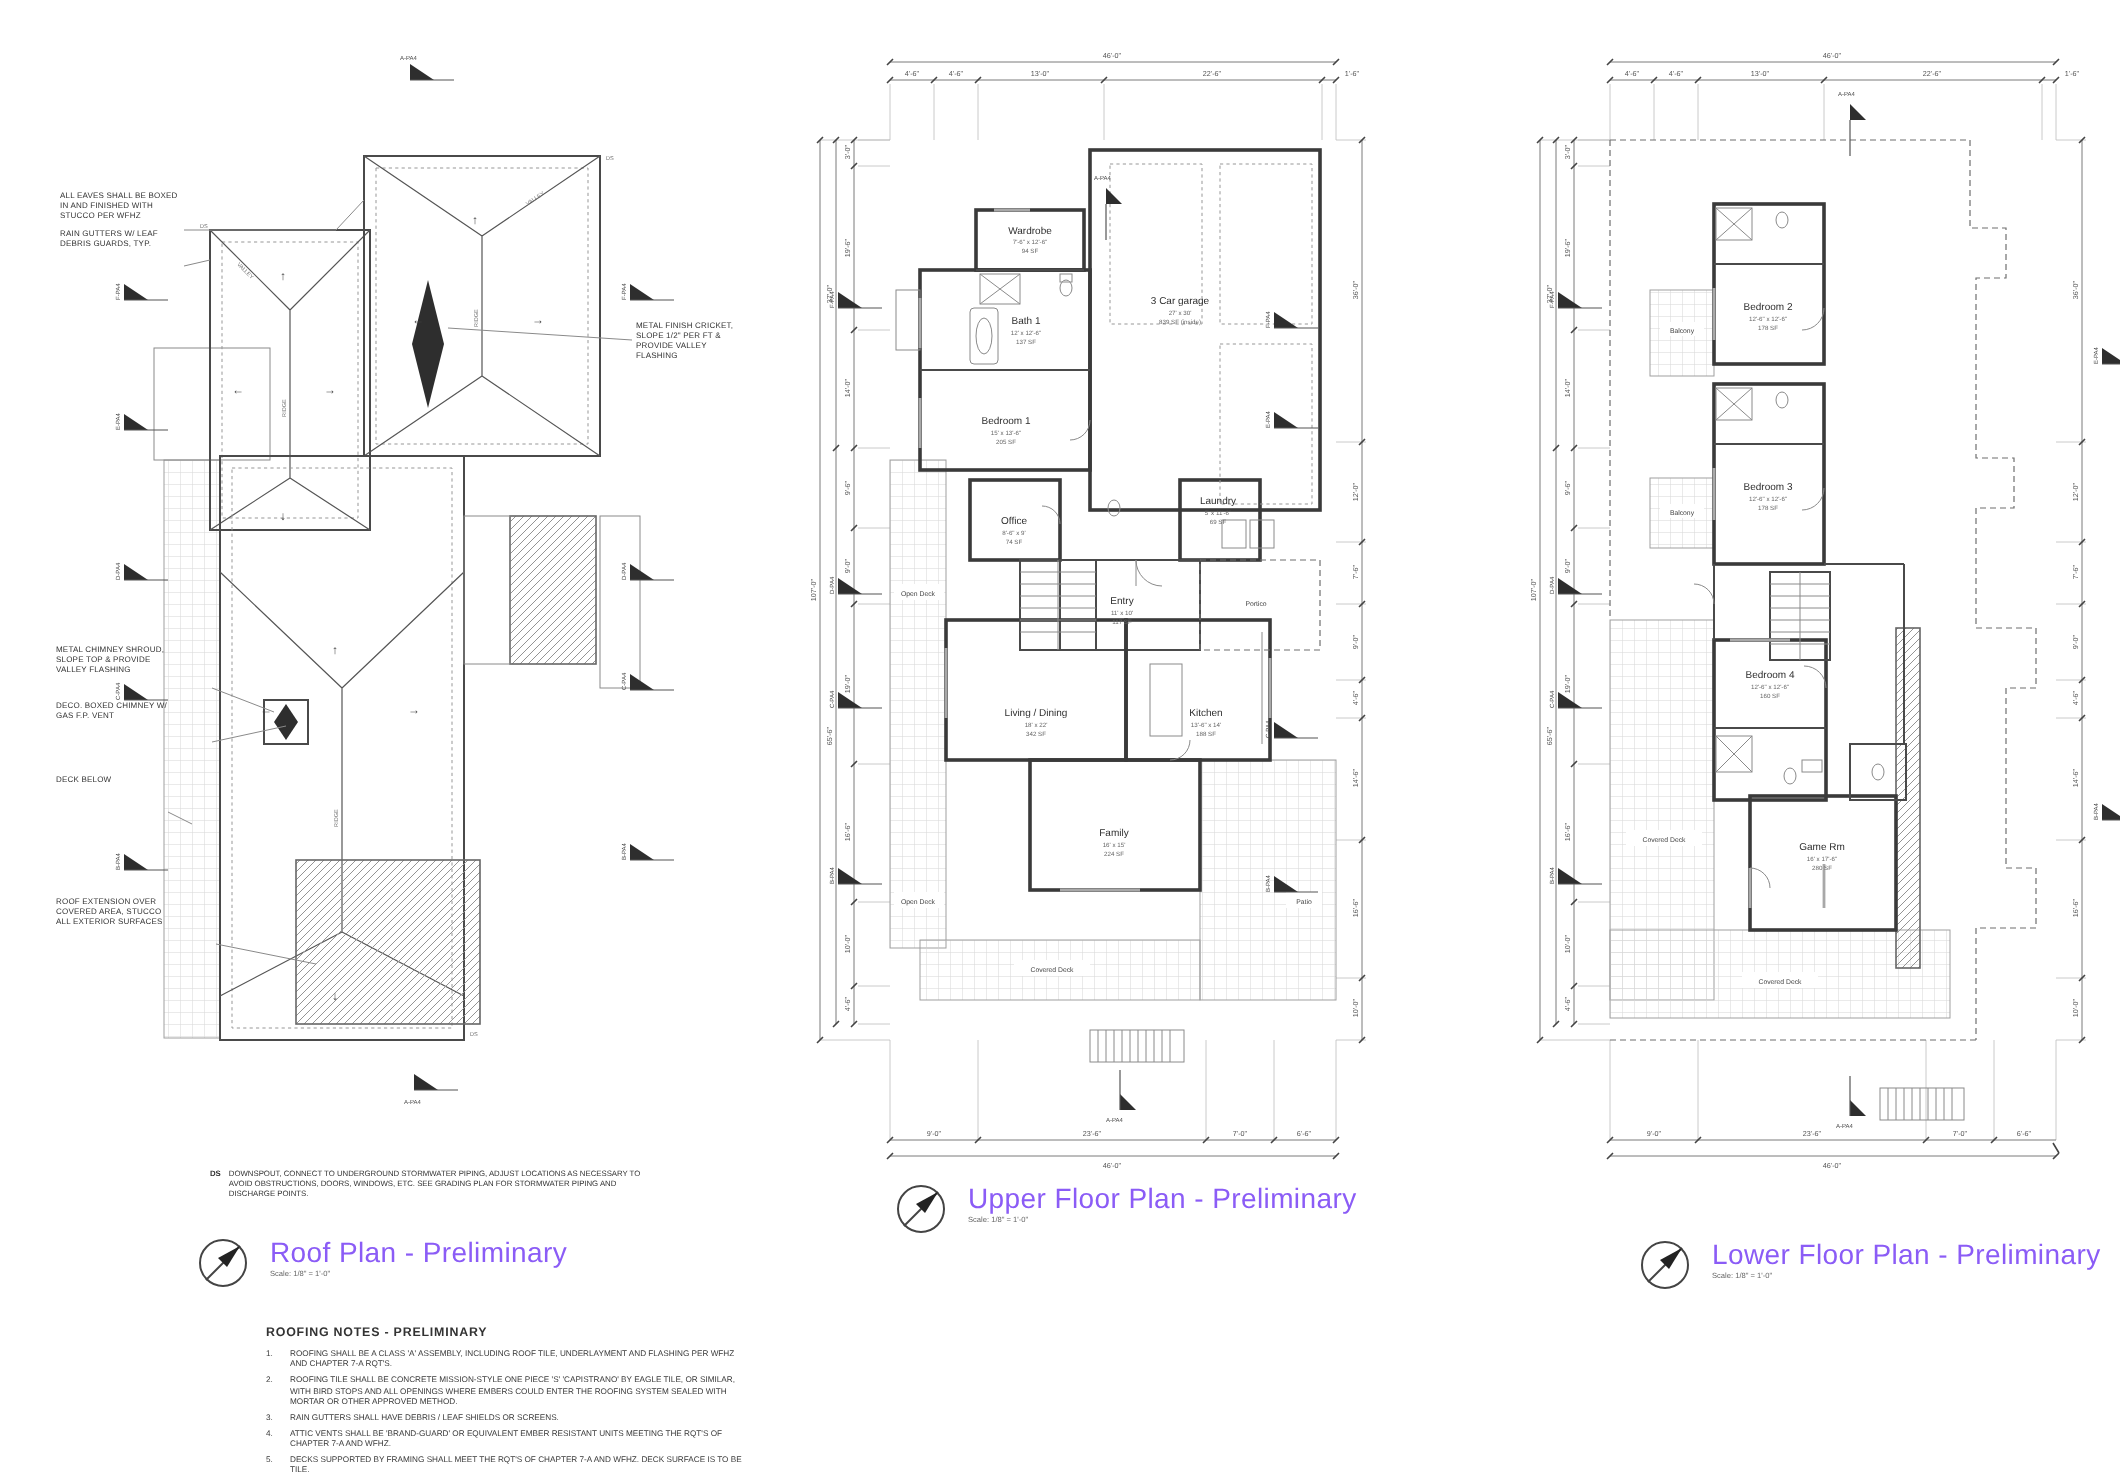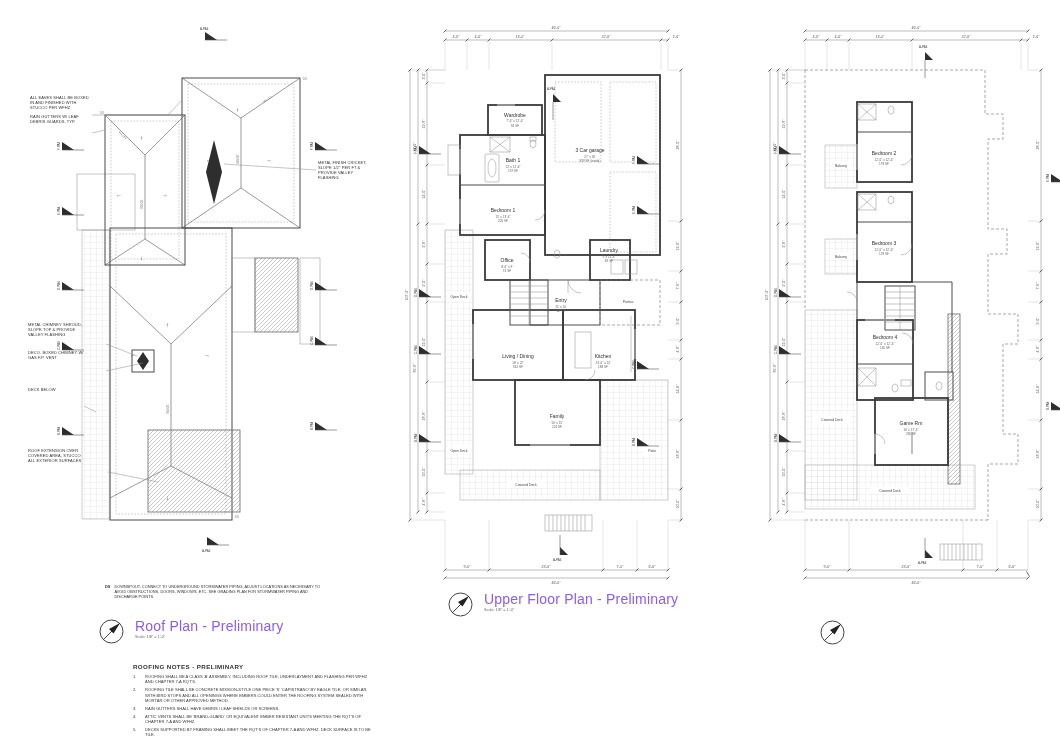--- a/index.html
+++ b/index.html
@@ -665,20 +665,24 @@
     <div class="scale">Scale:  1/8" = 1'-0"</div>
   </div>
 </div>
 
 <div class="titleblock" style="left:819px;top:619px">
   <svg width="27" height="27" viewBox="0 0 27 27" style="position:static">
     <circle cx="13.5" cy="13.5" r="11.5" fill="#fff" stroke="#444" stroke-width="1"></circle>
     <path d="M5,22 L22,5" stroke="#444" stroke-width="1" fill="none"></path>
     <polygon points="22,5 11,11 15.5,15.5" fill="#222"></polygon>
   </svg>
+  <div class="titletext">
+    <h2>Lower Floor Plan - Preliminary</h2>
+    <div class="scale">Scale:  1/8" = 1'-0"</div>
+  </div>
 </div>
 
 <div class="dsnote" style="left:105px;top:585px">
   <span class="dstag">DS</span>
   <span>DOWNSPOUT, CONNECT TO UNDERGROUND STORMWATER PIPING, ADJUST LOCATIONS AS NECESSARY TO AVOID OBSTRUCTIONS, DOORS, WINDOWS, ETC. SEE GRADING PLAN FOR STORMWATER PIPING AND DISCHARGE POINTS.</span>
 </div>
 
 <div class="notes" style="left:133px;top:663px">
   <h3>ROOFING NOTES - PRELIMINARY</h3>
   <div class="item">

